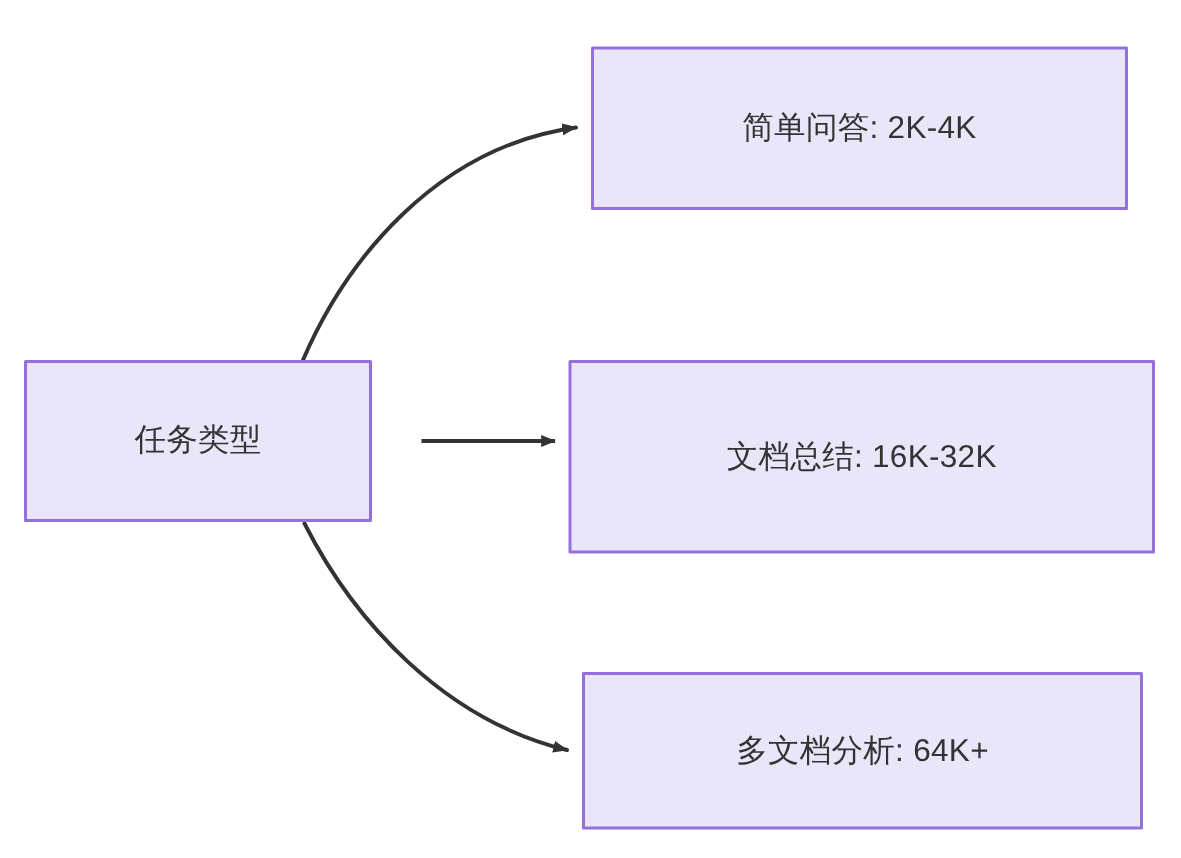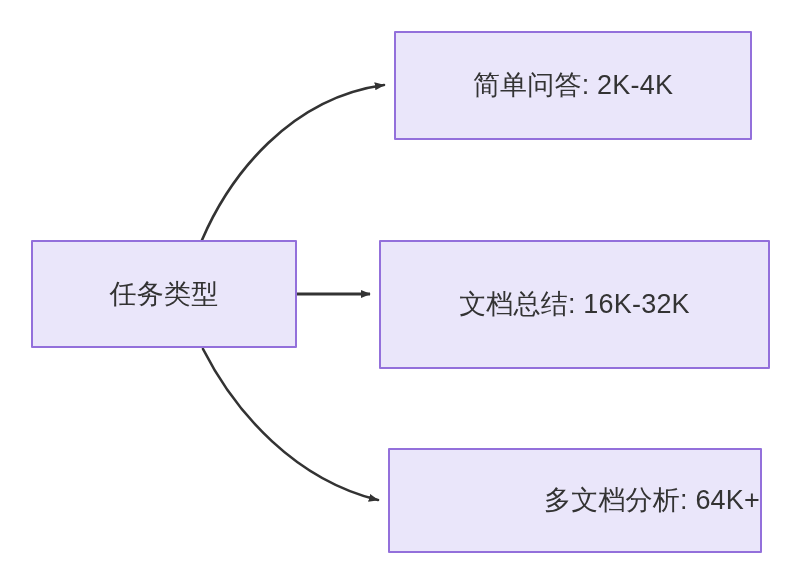--- a/index.html
+++ b/index.html
@@ -28,49 +28,48 @@
     box-sizing: border-box;
     display: flex;
     align-items: center;
     justify-content: center;
     background: #EAE6FA;
     border: 2px solid #9370DB;
     border-radius: 1px;
   }
   .node-label {
     color: #333333;
-    font-size: 27px;
+    font-size: 21px;
     line-height: 1.2;
     letter-spacing: 0.2px;
     white-space: nowrap;
   }
   #node-source {
-    left: 31px;
+    left: 16px;
     top: 240px;
-    width: 266px;
+    width: 232px;
     height: 108px;
   }
   #node-task-1 {
     left: 394px;
     top: 31px;
     width: 358px;
     height: 109px;
   }
   #node-task-2 {
     left: 379px;
     top: 240px;
     width: 391px;
     height: 129px;
   }
   #node-task-3 {
     left: 388px;
     top: 448px;
     width: 374px;
     height: 105px;
-    justify-content: flex-end;
   }
 </style>
 </head>
 <body>
 
 <div id="canvas">
 
   <svg id="edge-layer" viewBox="0 0 787 572" width="787" height="572" xmlns="http://www.w3.org/2000/svg">
     <defs>
       <marker id="arrowhead" markerWidth="10" markerHeight="8" refX="9.2" refY="4" orient="auto" markerUnits="userSpaceOnUse">

